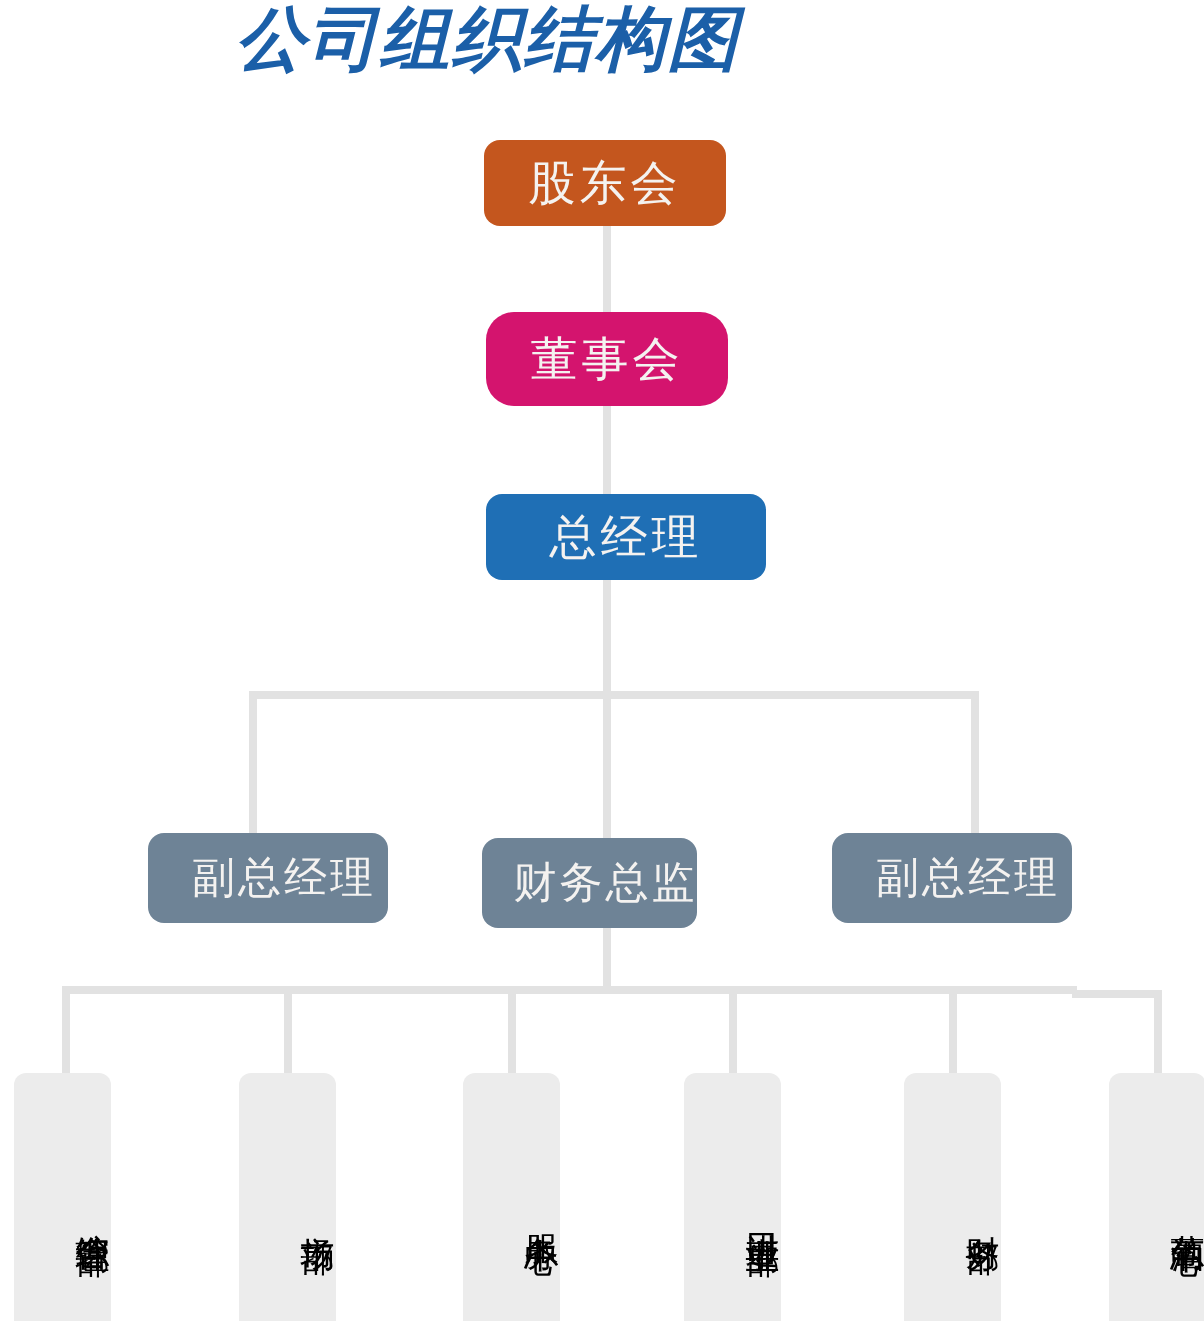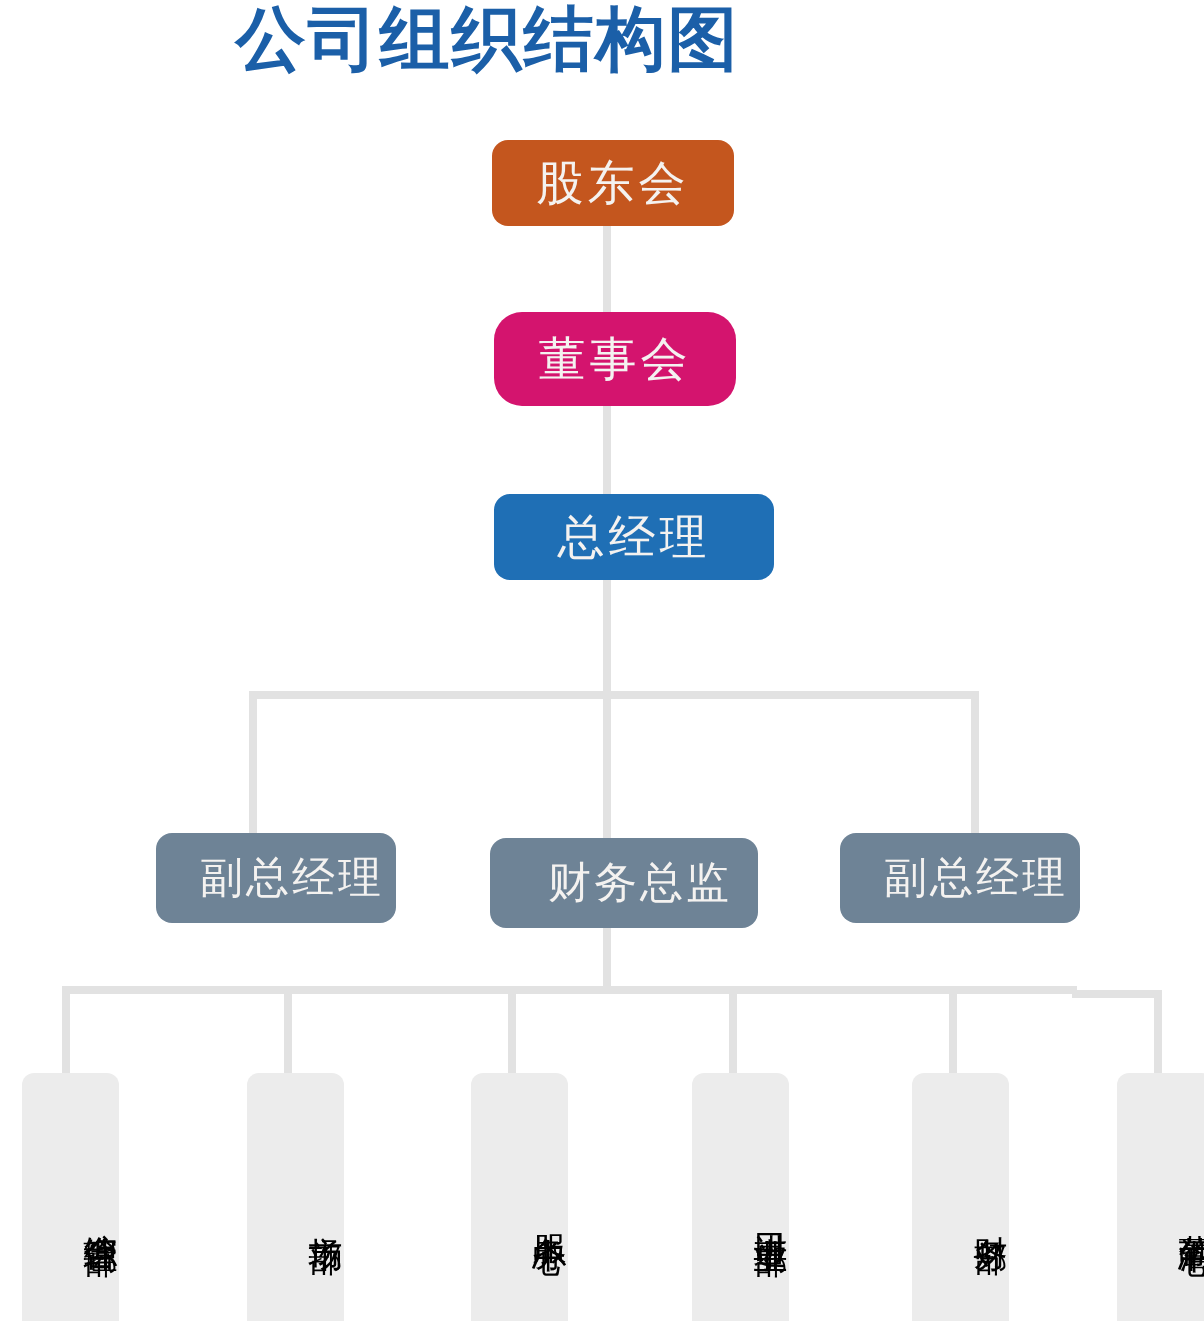--- a/index.html
+++ b/index.html
@@ -24,39 +24,39 @@
     left: 0;
     top: 4px;
     width: 975px;
     text-align: center;
     font-size: 70px;
     font-weight: bold;
     color: #1B5FA8;
     letter-spacing: 2px;
     line-height: 1.0;
     white-space: nowrap;
+    font-style: italic;
   }
 
   
   .conn {
     position: absolute;
     background: #E2E2E2;
   }
 
   
   .node {
     position: absolute;
     display: flex;
     align-items: center;
     justify-content: center;
     box-sizing: border-box;
     border-radius: 14px;
     color: #F4F2F0;
     white-space: nowrap;
-    margin-left: 8px;
   }
   .node .label { display: block; }
 
   .node.l1 {
     font-size: 47px;
     letter-spacing: 4px;
     border-radius: 16px;
   }
   .node.l2 {
     font-size: 43px;
@@ -118,21 +118,21 @@
   </div>
 
   <div class="node l1" style="left:486px; top:494px; width:280px; height:86px; background:#1F6FB5;">
     <span class="label">总经理</span>
   </div>
 
   <div class="node l2" style="left:148px; top:833px; width:240px; height:90px; background:#6E8396;">
     <span class="label">副总经理</span>
   </div>
 
-  <div class="node l2" style="left:482px; top:838px; width:268px; height:90px; background:#6E8396;">
+  <div class="node l2" style="left:482px; top:838px; width:215px; height:90px; background:#6E8396;">
     <span class="label">财务总监</span>
   </div>
 
   <div class="node l2" style="left:832px; top:833px; width:240px; height:90px; background:#6E8396;">
     <span class="label">副总经理</span>
   </div>
 
   <div class="node l3" style="left:14px; top:1073px; width:97px; height:260px; background:#ECECEC;">
     <span class="label">综合管理部</span>
   </div>

